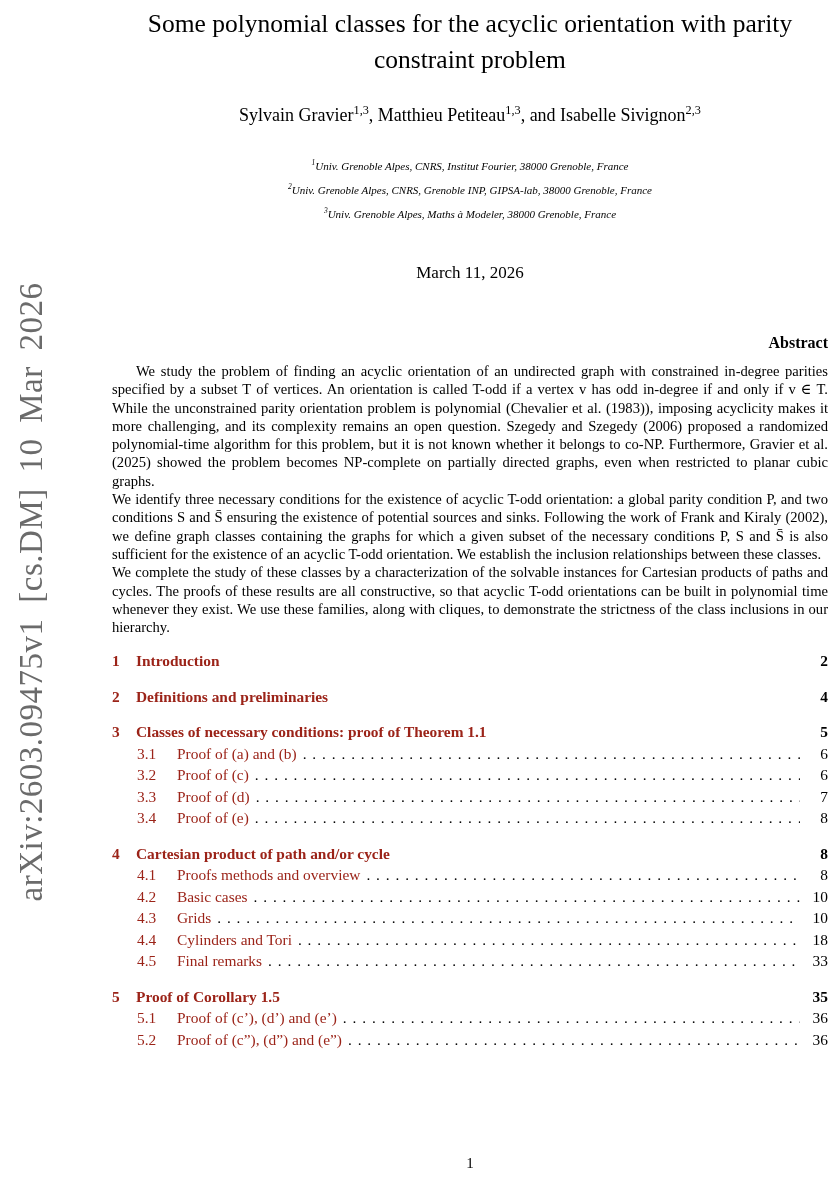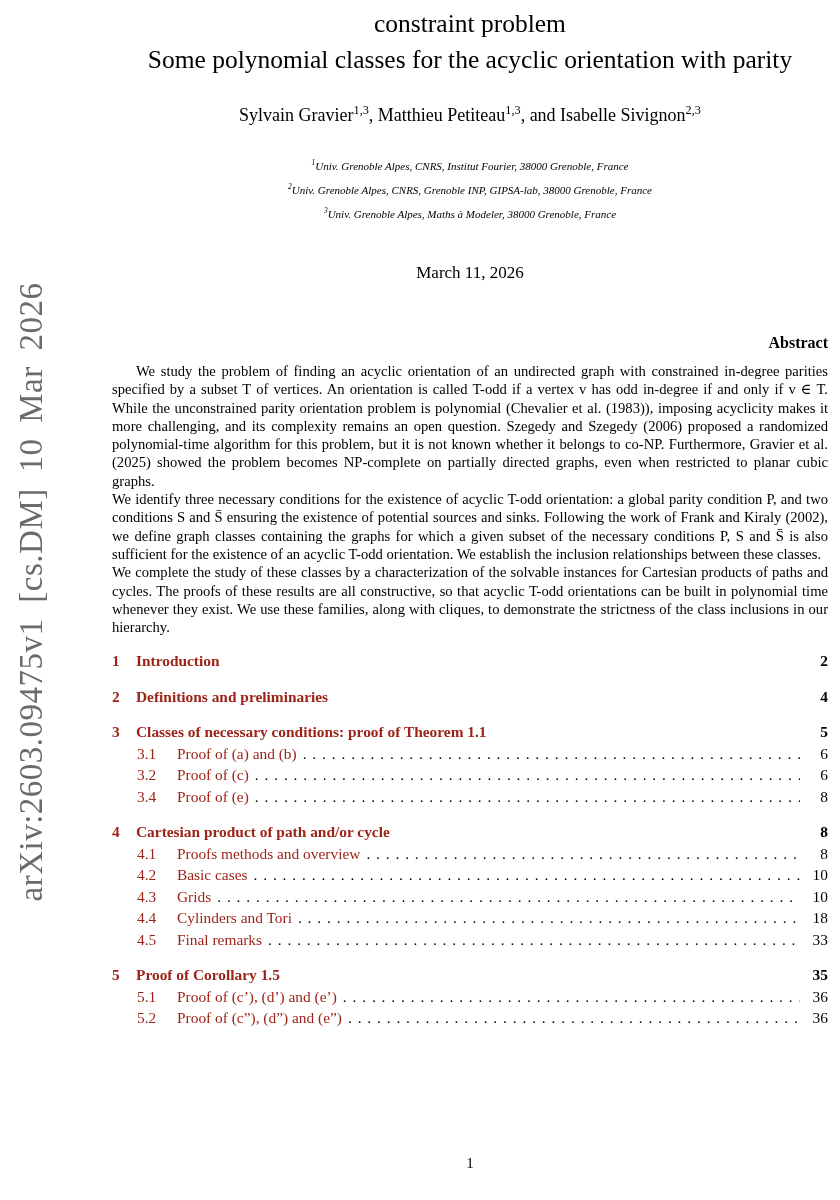--- a/index.html
+++ b/index.html
@@ -127,22 +127,22 @@
 </head>
 <body>
 
 <div class="page">
 
   <div class="watermark">arXiv:2603.09475v1 [cs.DM] 10 Mar 2026</div>
 
   <div class="content">
 
     <div class="title">
+      <div class="tline">Some polynomial classes for the acyclic orientation with parity</div>
       <div class="tline">constraint problem</div>
-      <div class="tline">Some polynomial classes for the acyclic orientation with parity</div>
     </div>
 
     <div class="authors"><span>Sylvain Gravier</span><sup>1,3</sup><span>, Matthieu Petiteau</span><sup>1,3</sup><span>, and Isabelle Sivignon</span><sup>2,3</sup></div>
 
     <div class="affiliations">
       <div><sup>1</sup><span>Univ. Grenoble Alpes, CNRS, Institut Fourier, 38000 Grenoble, France</span></div>
       <div><sup>2</sup><span>Univ. Grenoble Alpes, CNRS, Grenoble INP, GIPSA-lab, 38000 Grenoble, France</span></div>
       <div><sup>3</sup><span>Univ. Grenoble Alpes, Maths à Modeler, 38000 Grenoble, France</span></div>
     </div>
 
@@ -187,20 +187,26 @@
         <span class="toc-page">6</span>
       </div>
 
       <div class="toc-row l2">
         <span class="toc-num">3.2</span>
         <span class="toc-title">Proof of (c)</span>
         <span class="leader"></span>
         <span class="toc-page">6</span>
       </div>
 
+      <div class="toc-row l2">
+        <span class="toc-num">3.3</span>
+        <span class="toc-title">Proof of (d)</span>
+        <span class="leader"></span>
+        <span class="toc-page">7</span>
+      </div>
 
       <div class="toc-row l2">
         <span class="toc-num">3.4</span>
         <span class="toc-title">Proof of (e)</span>
         <span class="leader"></span>
         <span class="toc-page">8</span>
       </div>
 
       <div class="toc-row l1">
         <span class="toc-num">4</span>

